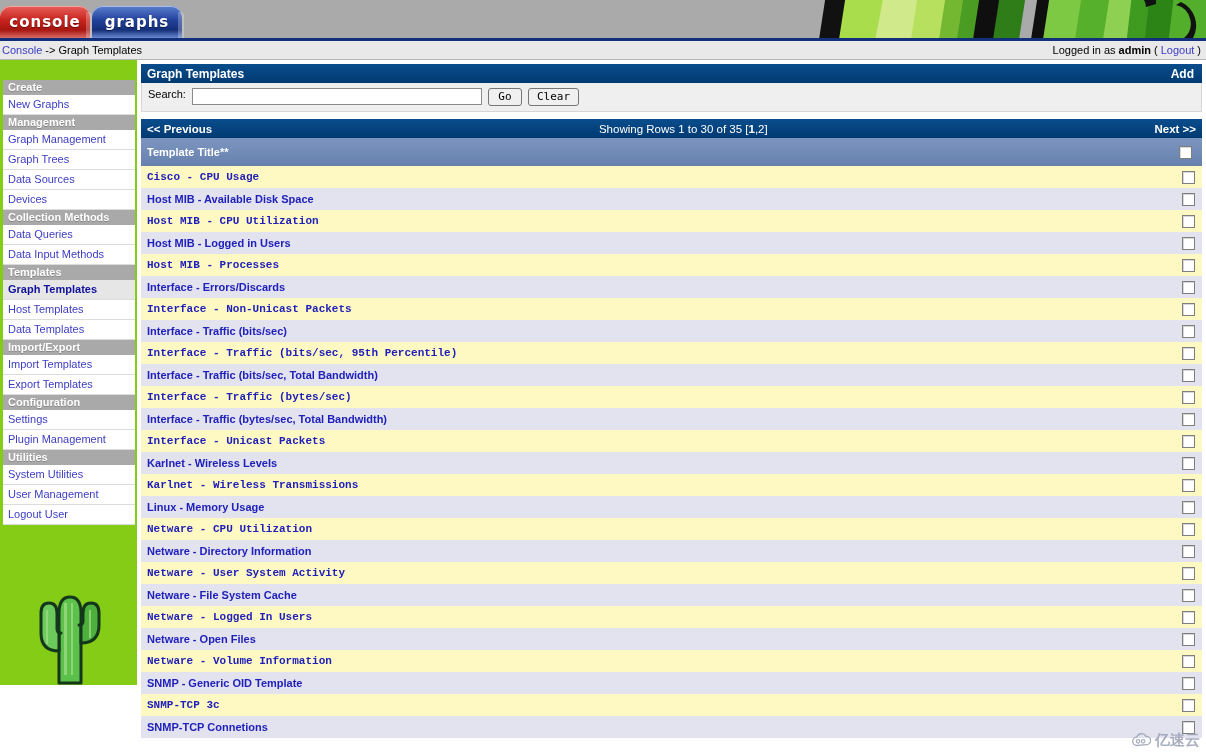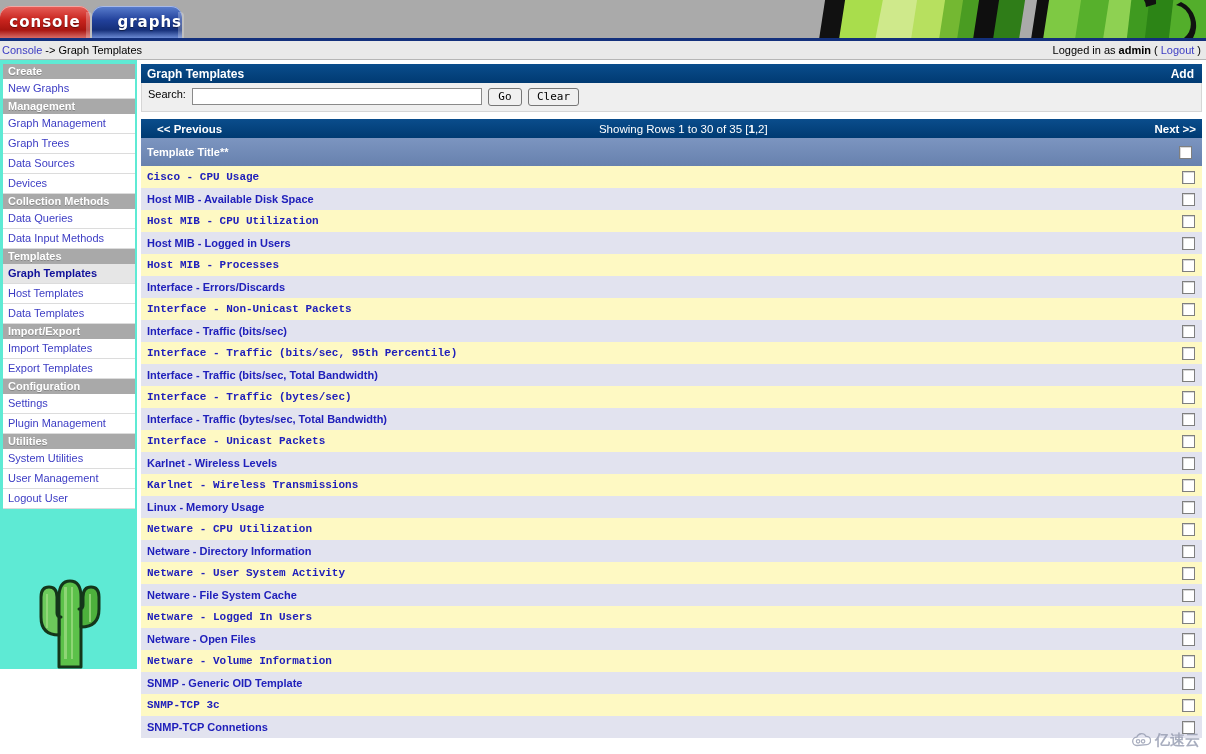--- a/index.html
+++ b/index.html
@@ -41,21 +41,20 @@
     justify-content: center;
     cursor: pointer;
   }
   .tab-console {
     background: linear-gradient(to bottom, #e8605a 0%, #c7231d 45%, #a81510 75%, #d86b66 100%);
     box-shadow: inset 0 1px 0 #f3a8a4;
   }
   .tab-graphs {
     background: linear-gradient(to bottom, #5b7fcf 0%, #21409a 45%, #152f79 75%, #6b8ad4 100%);
     box-shadow: inset 0 1px 0 #a9bbe8;
-    justify-content: flex-end;
   }
   .tab-label {
     font-size: 15px;
     font-weight: bold;
     color: #ffffff;
     letter-spacing: 1px;
     text-shadow: 0 1px 1px rgba(0,0,0,.45);
     font-family: "DejaVu Sans", sans-serif;
   }
   .tab::after {
@@ -86,22 +85,22 @@
   #crumbbar a { color: #3c3cc4; text-decoration: none; }
   .crumb-left, .crumb-right { display: flex; align-items: center; gap: 3px; white-space: nowrap; }
 
   
   #shell { display: flex; align-items: flex-start; }
 
   
   #sidebar {
     width: 137px;
     min-width: 137px;
-    padding: 4px 2px 0 3px;
-    background: #5eead4;
+    padding: 20px 2px 0 3px;
+    background: #84cc16;
   }
   .menu-head {
     background: #a9a9a9;
     color: #ffffff;
     font-size: 11px;
     font-weight: bold;
     padding: 2px 0 2px 5px;
     height: 15px;
     line-height: 11px;
     text-shadow: 0 1px 0 rgba(0,0,0,.2);
@@ -185,21 +184,21 @@
     margin-top: 7px;
     background: #00437c;
     background: linear-gradient(to bottom,#0a4d8c 0%, #003a72 100%);
     color: #ffffff;
     font-size: 11.5px;
     height: 19px;
     display: flex;
     align-items: center;
     padding: 0 6px;
   }
-  .pager a { color: #ffffff; text-decoration: none; font-weight: bold; cursor: pointer; margin-left: 10px; }
+  .pager a { color: #ffffff; text-decoration: none; font-weight: bold; cursor: pointer; }
   .pager-left { font-weight: bold; }
   .pager-center {
     flex: 1;
     text-align: center;
     font-weight: normal;
   }
   .pager-center b { font-weight: bold; }
   .pager-right { font-weight: bold; }
 
   .col-head {

